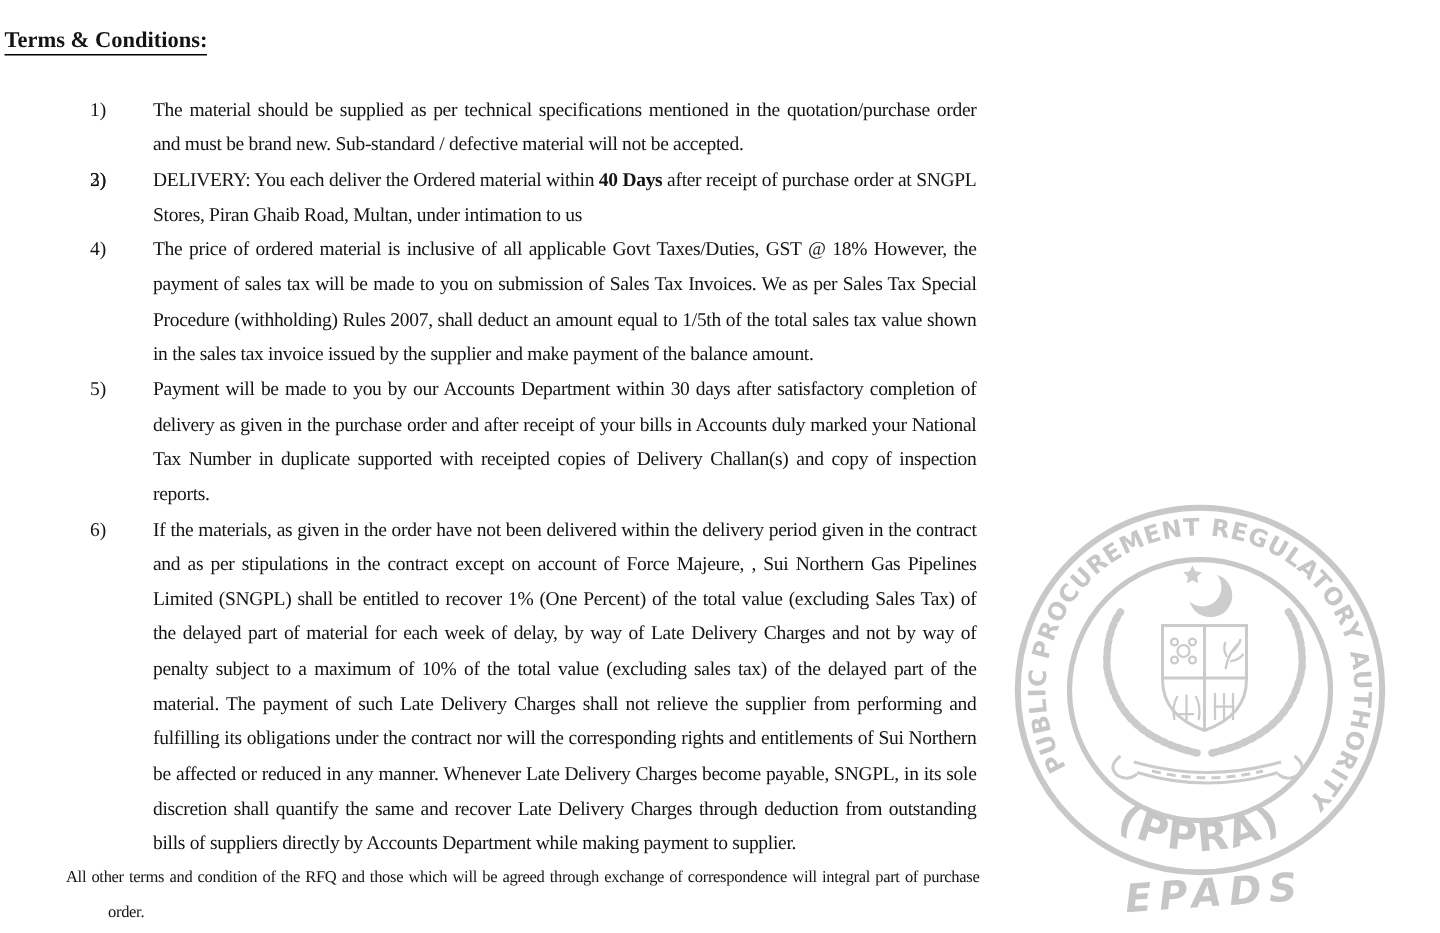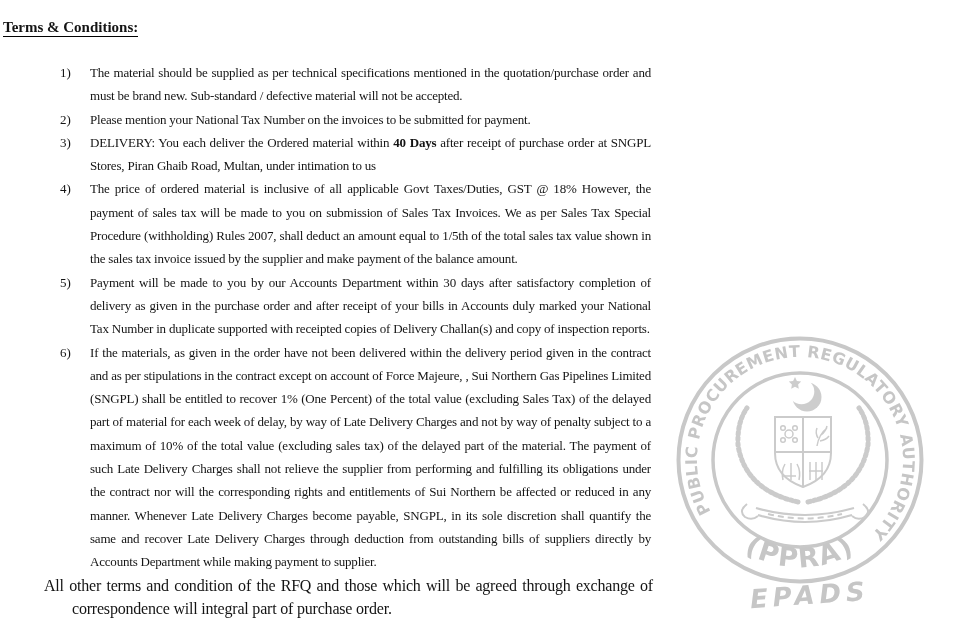--- a/index.html
+++ b/index.html
@@ -41,23 +41,24 @@
     font-size:13px;
     line-height:23.3px;
   }
   .item .num {
     position:absolute;
     left:60px; top:0;
   }
   .item .txt {
     text-align:justify;
     letter-spacing:-0.2px;
+    margin-left:12px;
   }
   .closing {
-    font-size:16px;
+    font-size:11px;
     line-height:23.3px;
     margin-left:72px;
     width:581px;
     text-indent:-28px;
     text-align:justify;
     letter-spacing:-0.2px;
   }
   strong { font-weight:bold; }
 </style>
 </head>
@@ -130,21 +131,20 @@
 
   <div class="terms-list">
 
     <div class="item">
       <span class="num">1)</span>
       <div class="txt">The material should be supplied as per technical specifications mentioned in the quotation/purchase order and must be brand new. Sub-standard / defective material will not be accepted.</div>
     </div>
 
     <div class="item">
       <span class="num">2)</span>
-      <div class="txt">Please mention your National Tax Number on the invoices to be submitted for payment.</div>
     </div>
 
     <div class="item">
       <span class="num">3)</span>
       <div class="txt"><span>DELIVERY: You each deliver the Ordered material within </span><strong>40 Days</strong><span> after receipt of purchase order at SNGPL Stores, Piran Ghaib Road, Multan, under intimation to us</span></div>
     </div>
 
     <div class="item">
       <span class="num">4)</span>
       <div class="txt">The price of ordered material is inclusive of all applicable Govt Taxes/Duties, GST @ 18% However, the payment of sales tax will be made to you on submission of Sales Tax Invoices. We as per Sales Tax Special Procedure (withholding) Rules 2007, shall deduct an amount equal to 1/5th of the total sales tax value shown in the sales tax invoice issued by the supplier and make payment of the balance amount.</div>

